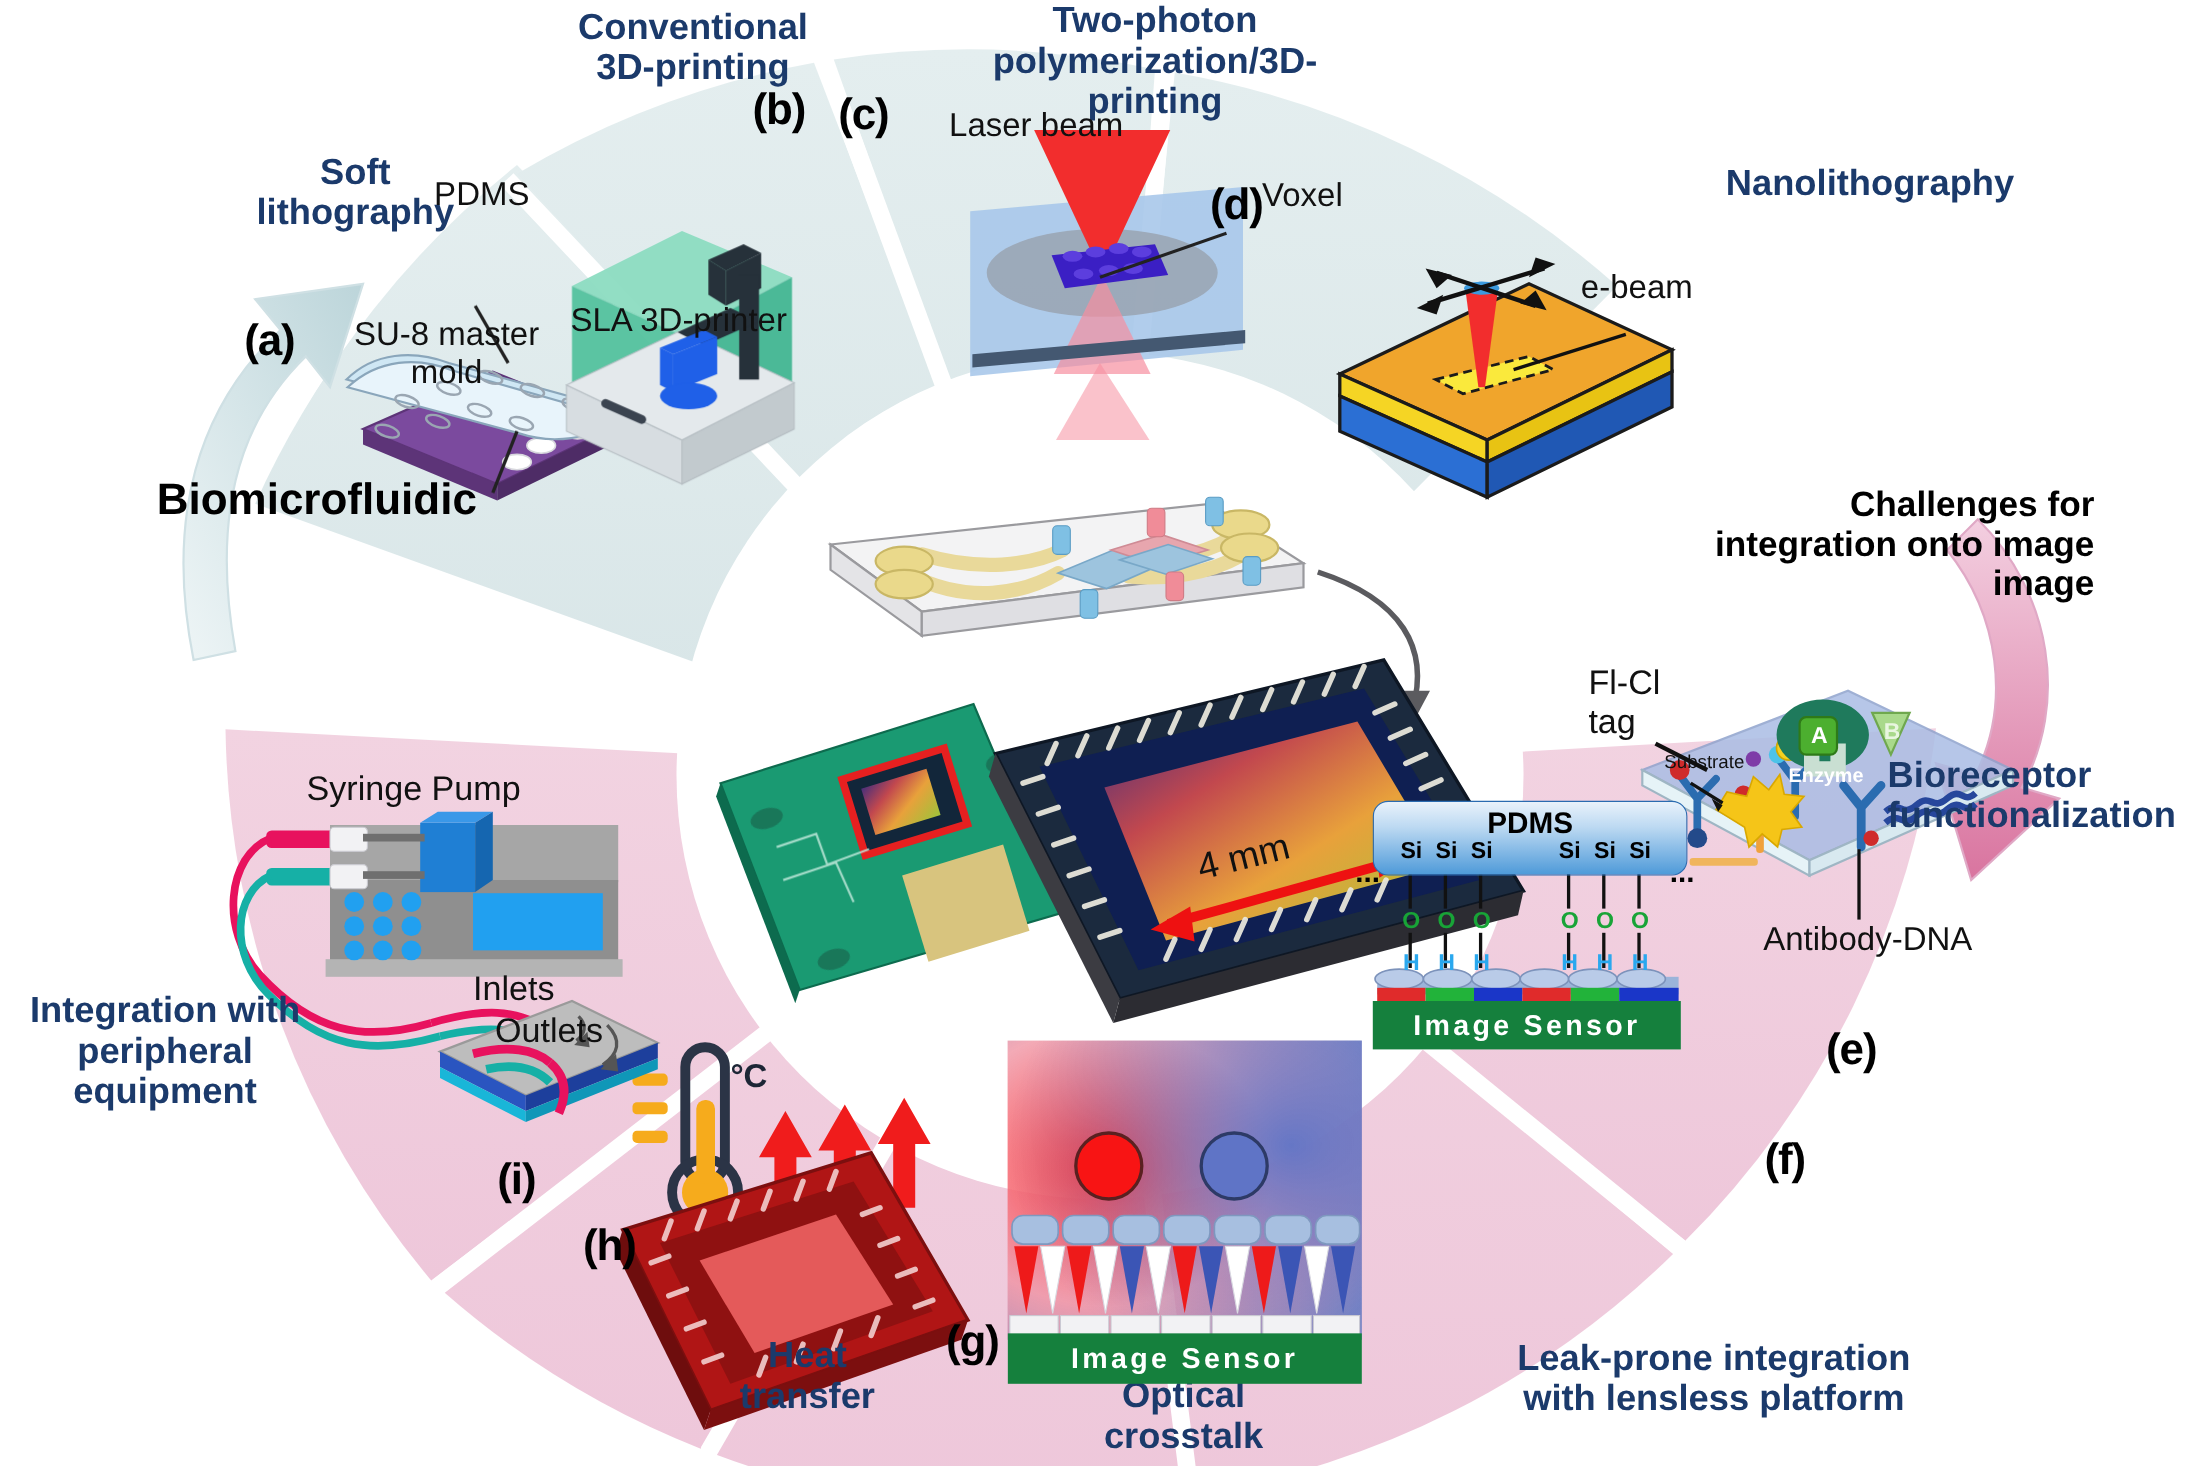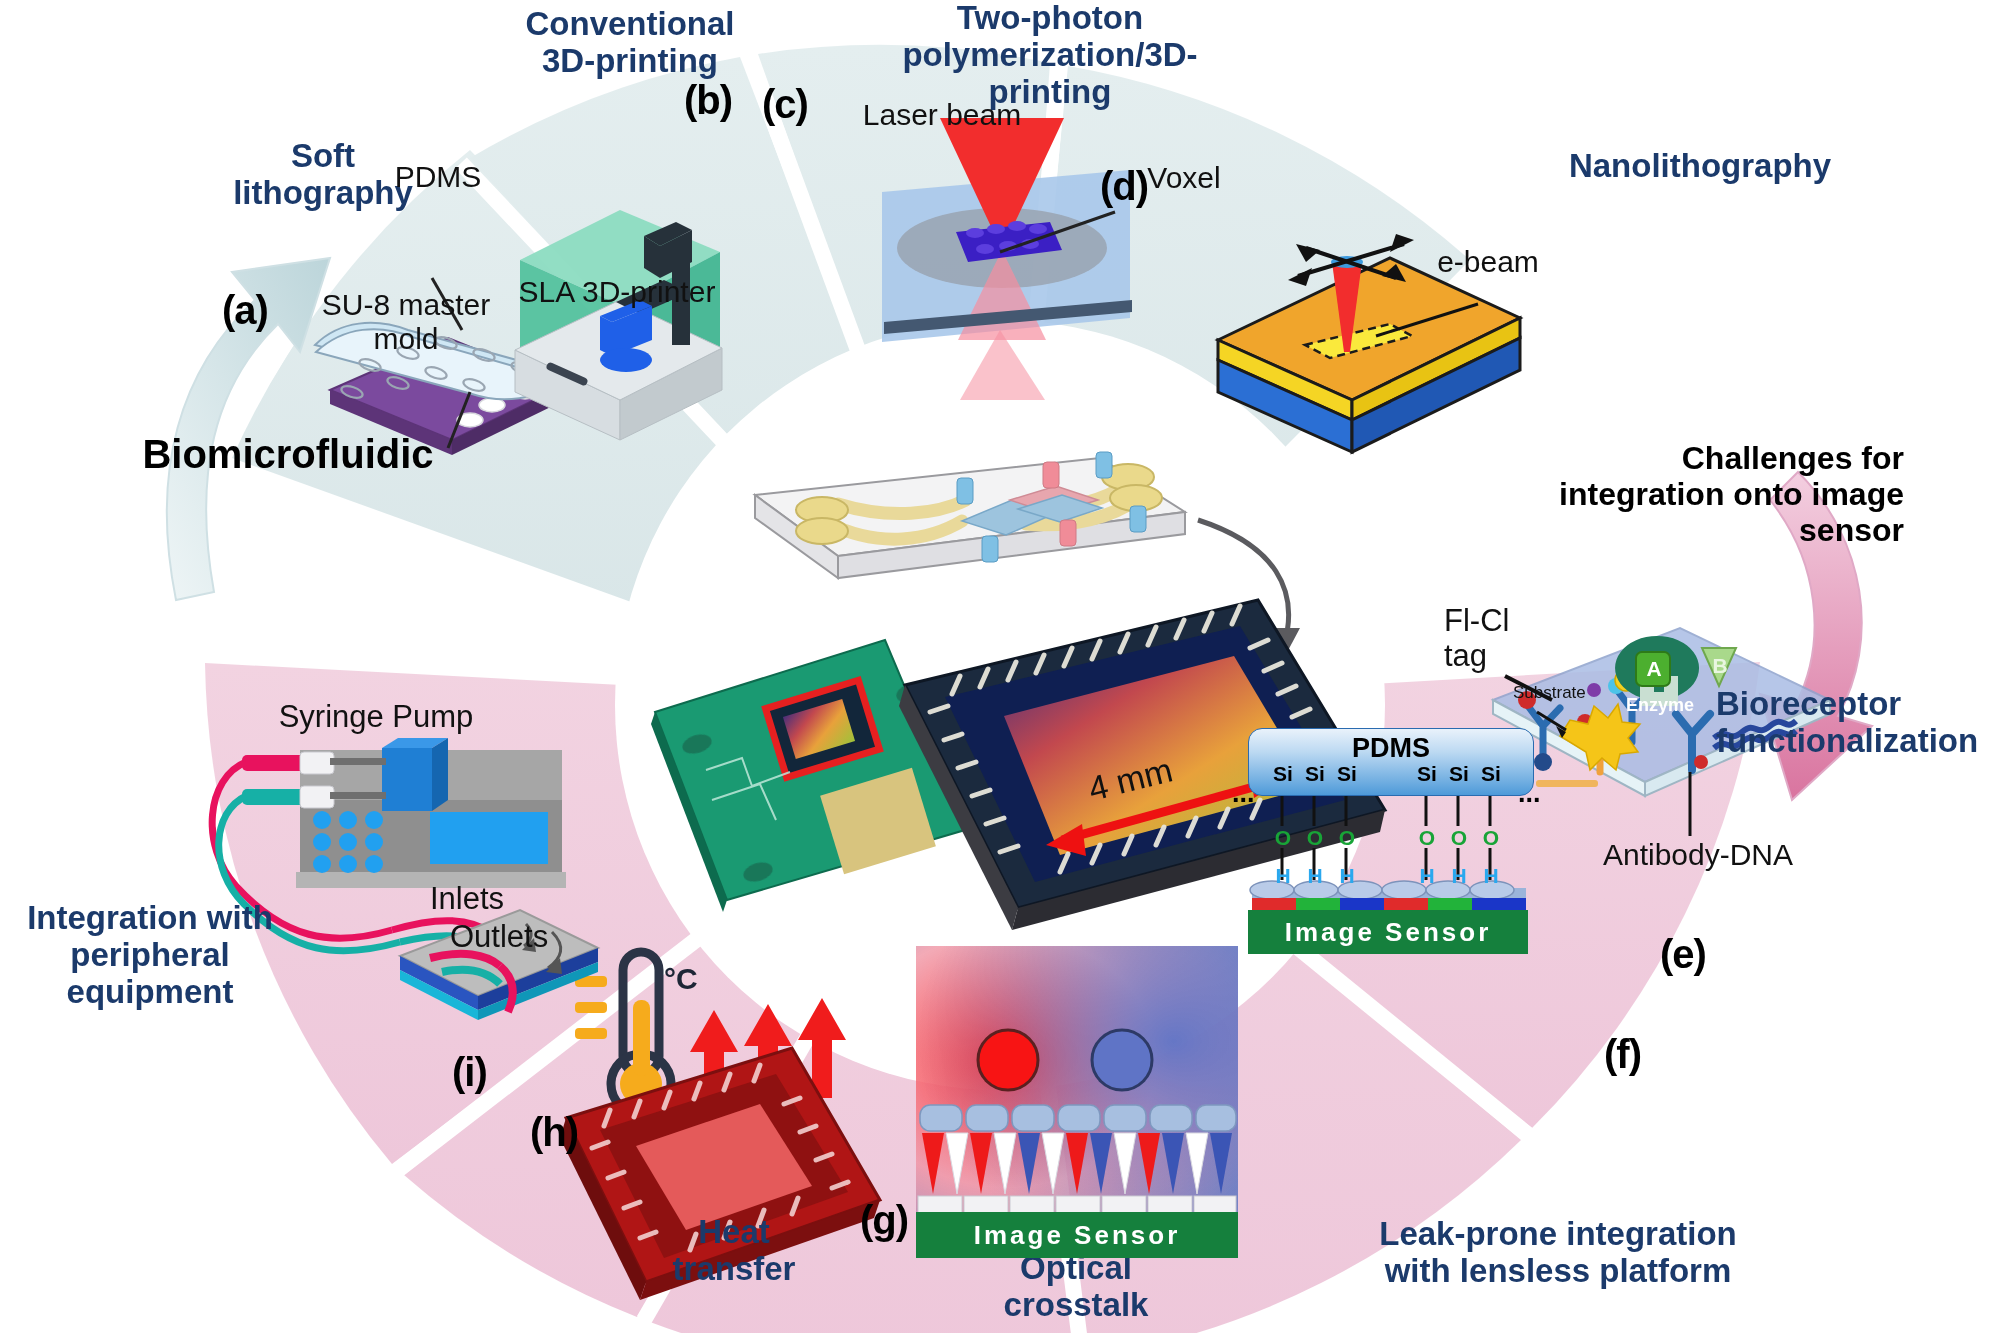--- a/index.html
+++ b/index.html
@@ -548,21 +548,21 @@
 <div class="panelid" style="left:762px;top:82px;">(c)</div>
 <div class="panelid" style="left:1100px;top:164px;">(d)</div>
 
 <div class="lbl-blk" style="left:58px;top:432px;width:460px;font-size:40px;">
   <div>Biomicrofluidic</div>
 </div>
 
 <div class="lbl-blk" style="left:1444px;top:440px;width:460px;font-size:32px;text-align:right;">
   <div>Challenges for</div>
   <div>integration onto image</div>
-  <div>sensor</div>
+  <div>image</div>
 </div>
 
 <div class="mm4" style="left:1088px;top:760px;">4 mm</div>
 
 <div class="lbl" style="left:1716px;top:686px;width:290px;font-size:33px;text-align:left;">
   <div>Bioreceptor</div>
   <div>functionalization</div>
 </div>
 
 <div class="lbl" style="left:1318px;top:1216px;width:480px;font-size:33px;">

